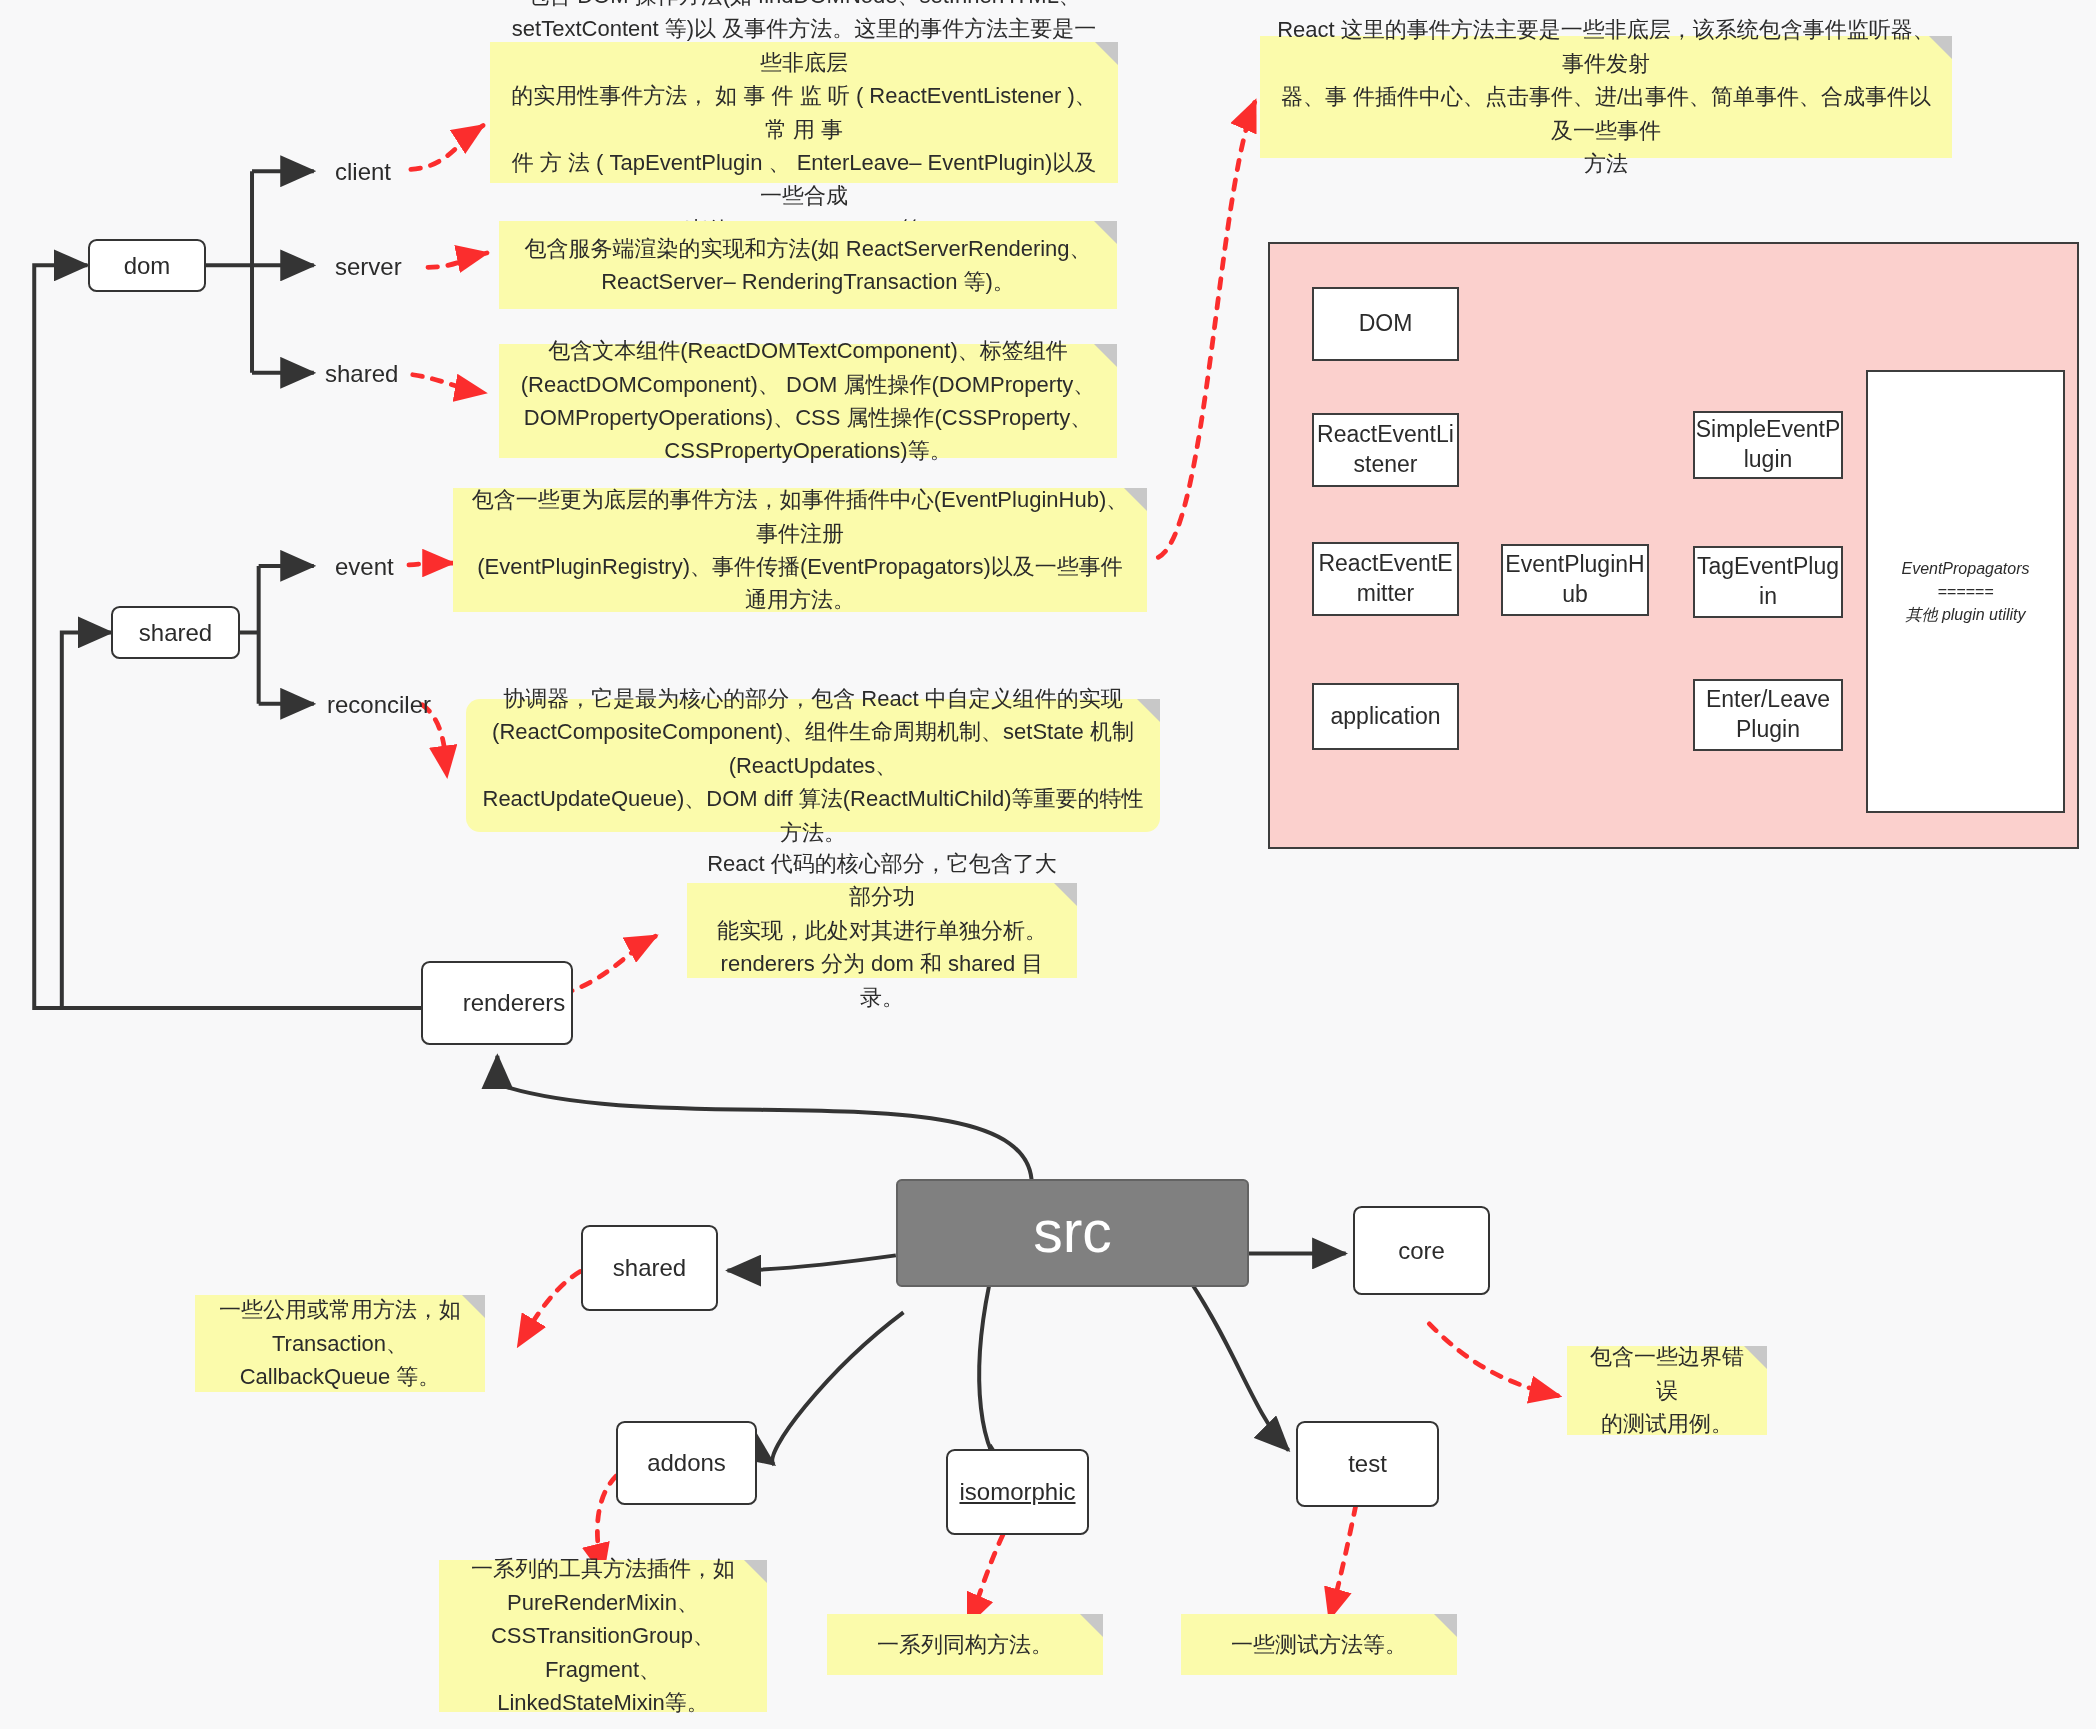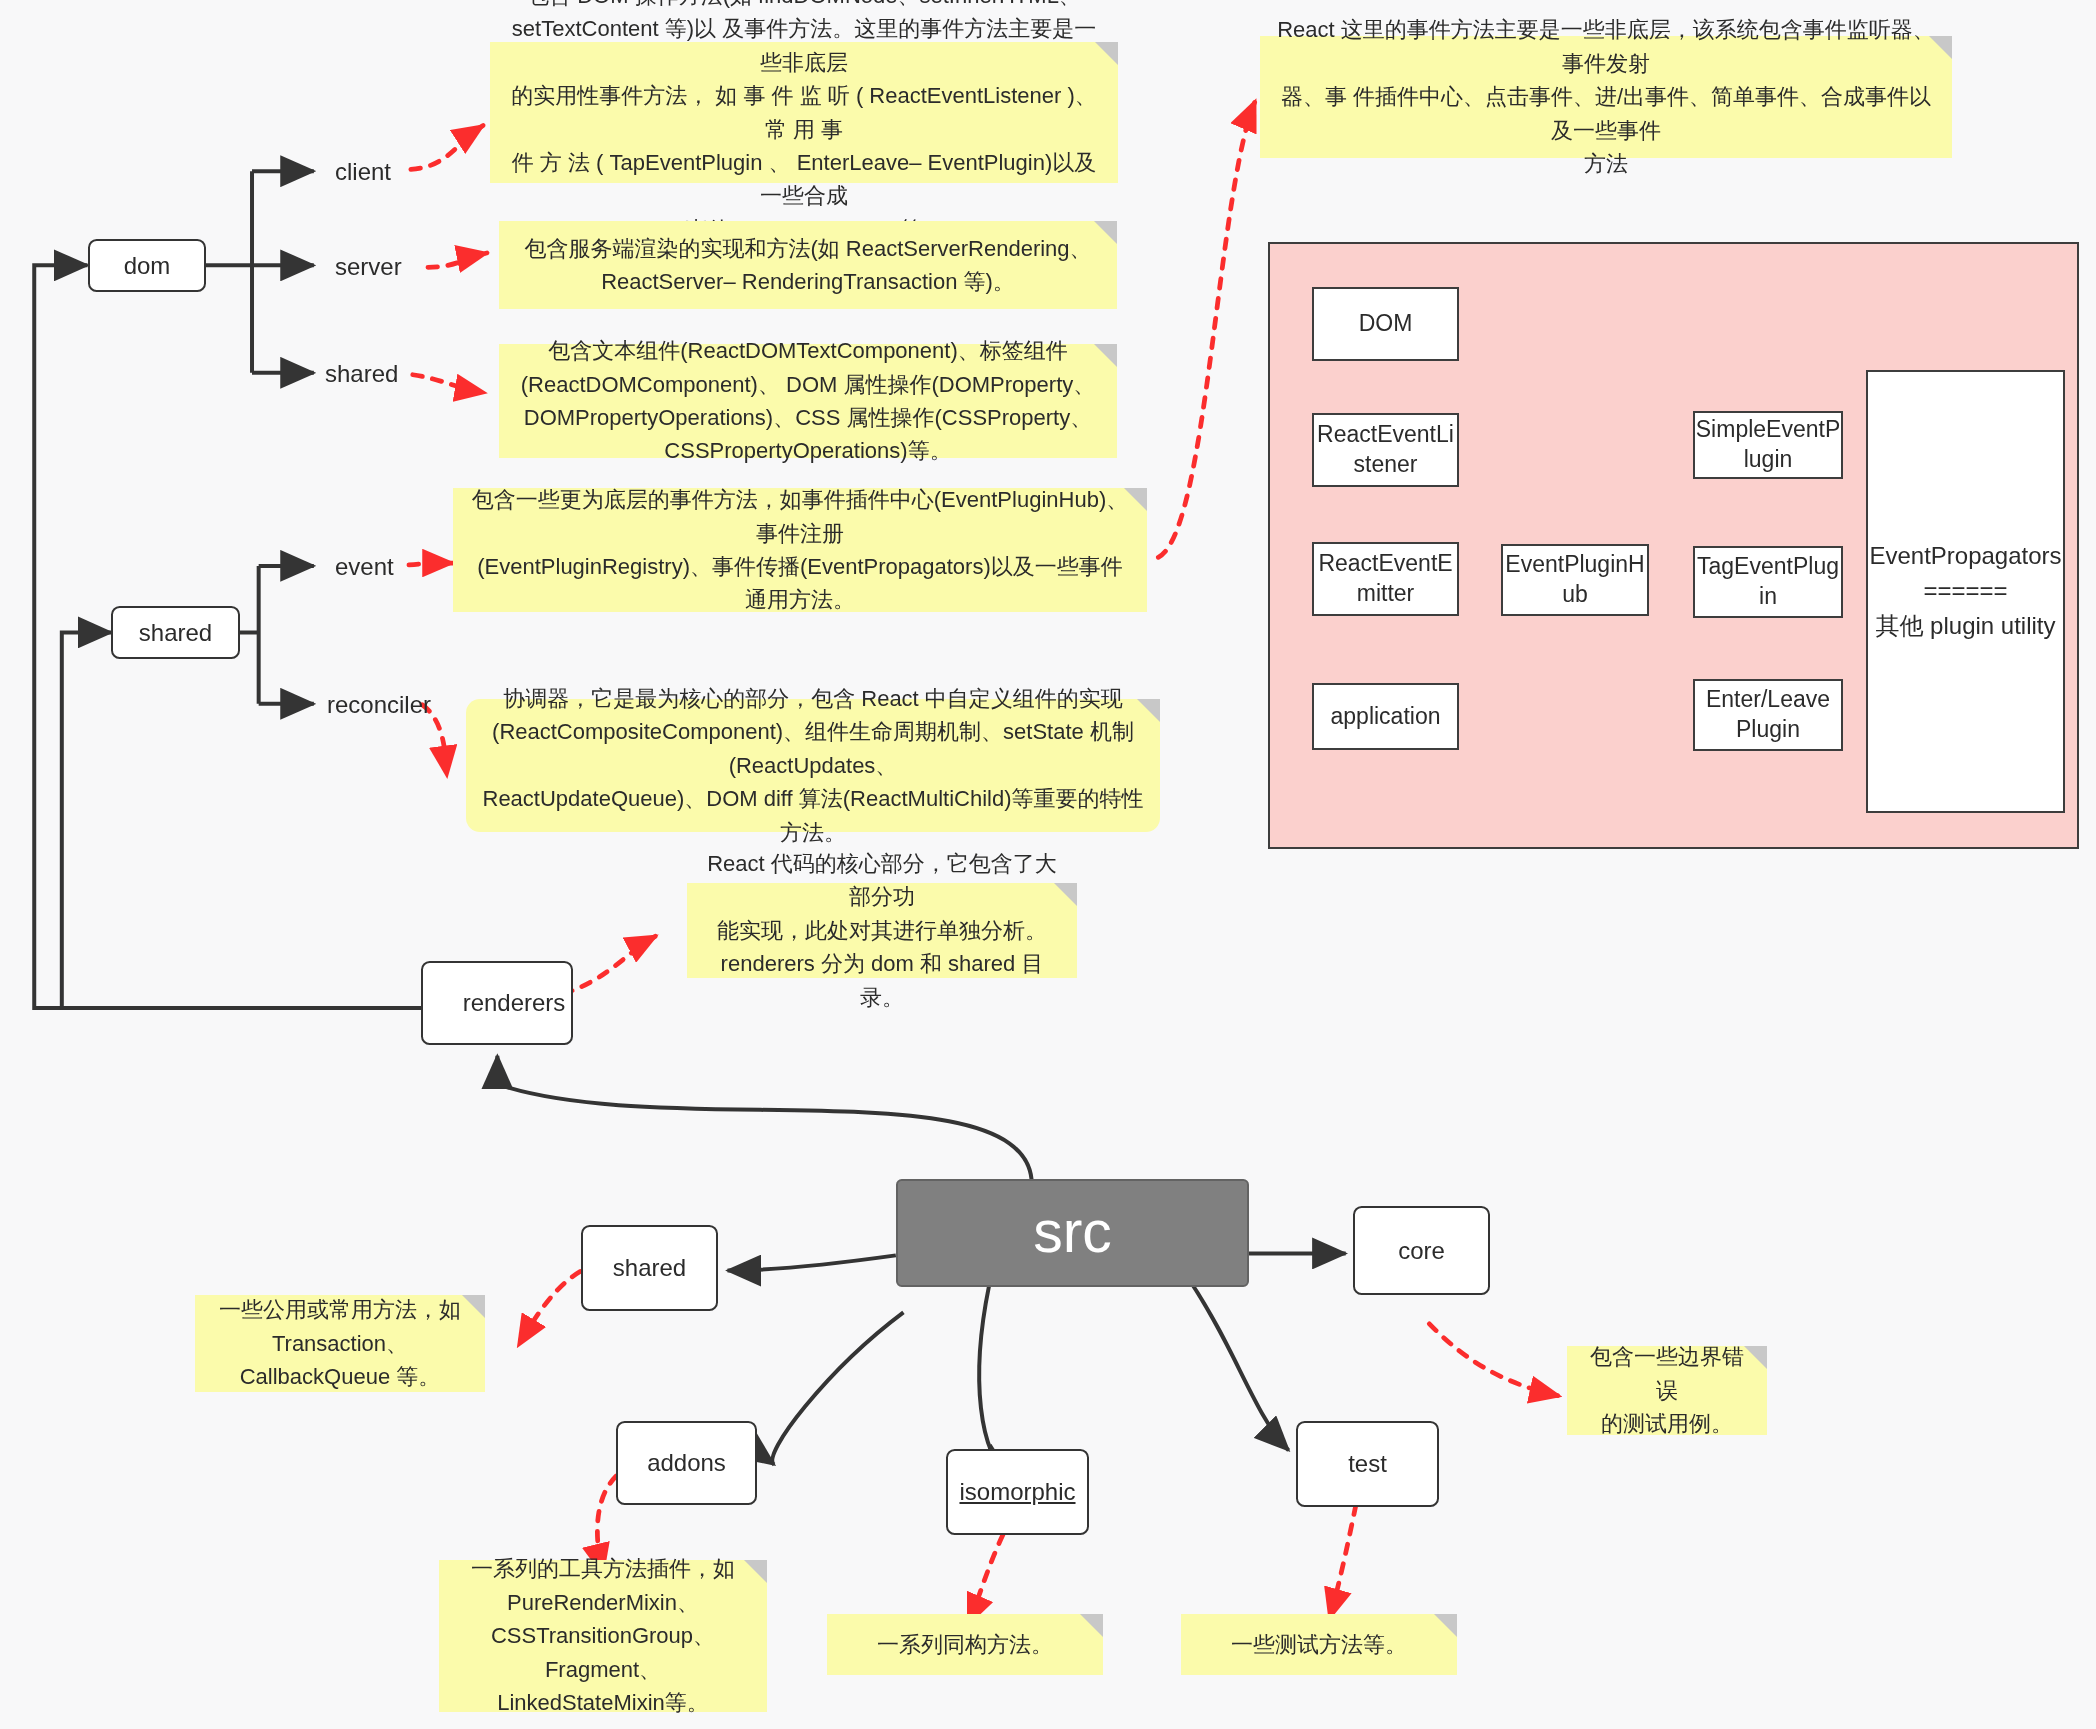--- a/index.html
+++ b/index.html
@@ -86,21 +86,21 @@
     box-sizing:border-box;
     background:#ffffff;
     border:2.5px solid #3d3d3d;
     display:flex;align-items:center;justify-content:center;
     text-align:center;
     font-size:23px;
     line-height:1.3;
     color:#2b2b2b;
     z-index:3;
   }
-  .pbox.tall{font-size:24px;line-height:1.45;}
+  .pbox.tall{font-size:16px;line-height:1.45;font-style:italic;}
 </style>
 </head>
 <body>
 
 <div id="canvas">
 
   <svg id="wires" viewBox="0 0 2204 1818" xmlns="http://www.w3.org/2000/svg">
     <defs>
       <marker id="ah" markerWidth="9" markerHeight="8" refX="8.4" refY="4" orient="auto" markerUnits="strokeWidth">
         <path d="M0,0 L9,4 L0,8 z" fill="#343434"></path>

